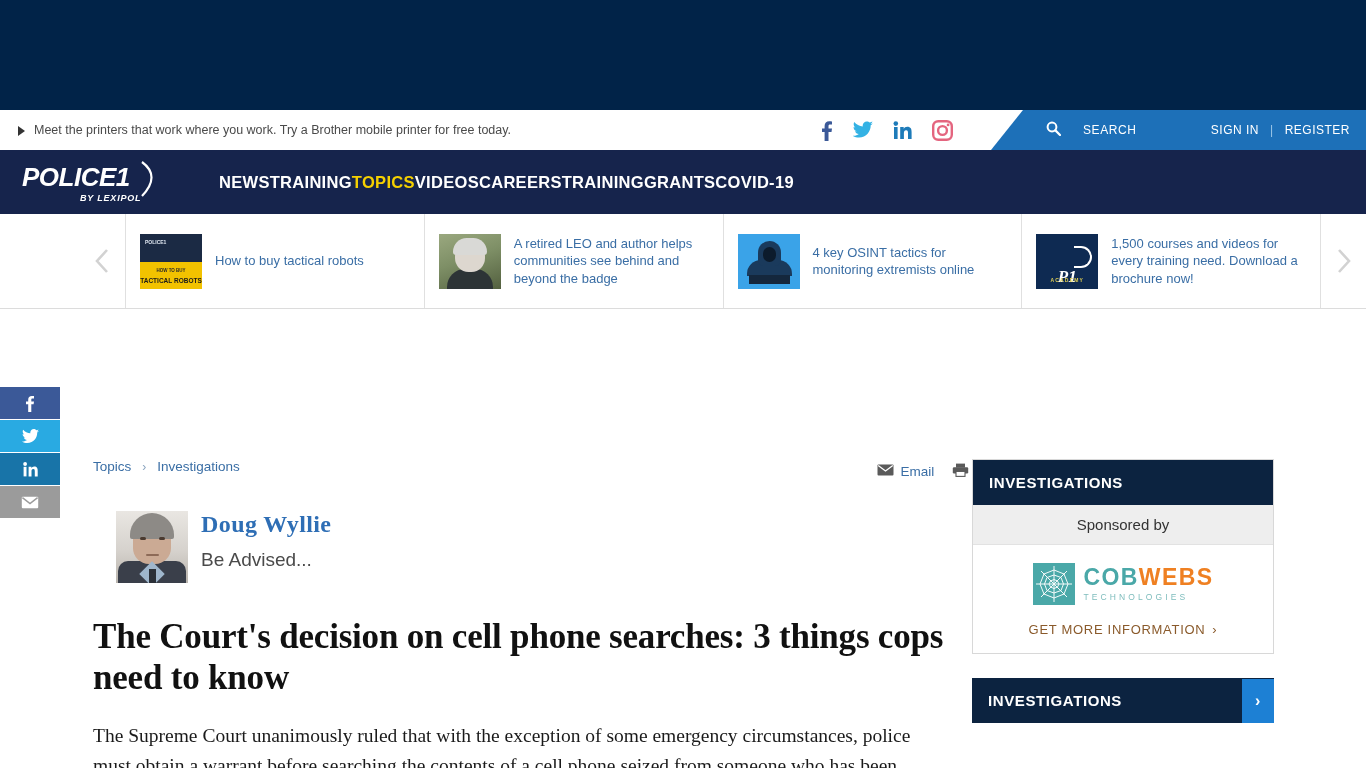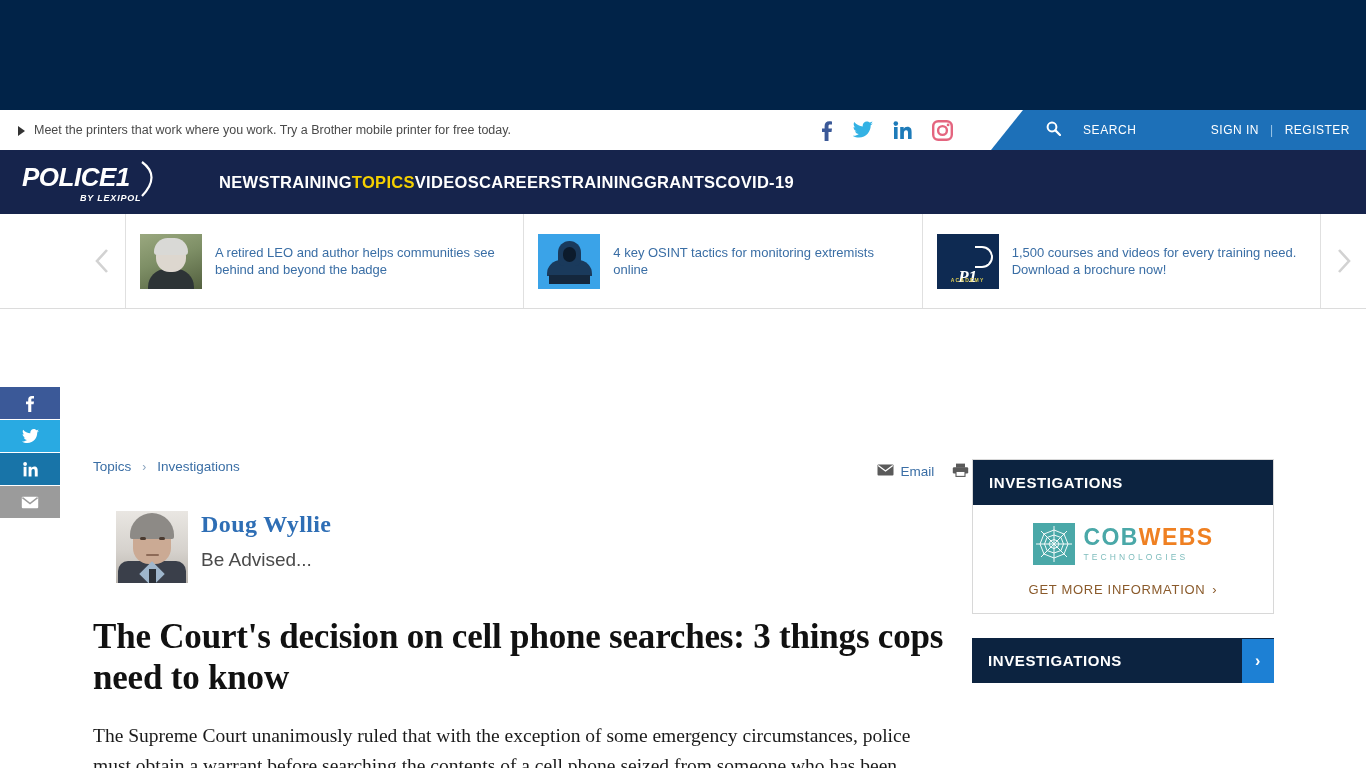--- a/index.html
+++ b/index.html
@@ -268,20 +268,29 @@
 </div>
 
 <div class="carousel">
   <div class="car-arrow left">
     <svg width="17" height="28" viewBox="0 0 17 28">
         <polyline points="13,3 3,14 13,25" fill="none" stroke="#d2d2d2" stroke-width="2.6"></polyline>
       </svg>
   </div>
   <div class="car-items">
 
+    <div class="car-item">
+      <div class="car-thumb thumb-robots">
+        <div class="p1">POLICE1</div>
+        <div class="band"></div>
+        <div class="t1">HOW TO BUY</div>
+        <div class="t2">TACTICAL ROBOTS</div>
+      </div>
+      <div class="car-title">How to buy tactical robots</div>
+    </div>
 
     <div class="car-item">
       <div class="car-thumb thumb-person">
         <div class="body"></div>
         <div class="head"></div>
         <div class="hair"></div>
       </div>
       <div class="car-title">A retired LEO and author helps communities see behind and beyond the badge</div>
     </div>
 
@@ -390,20 +399,21 @@
     <h1 class="headline">The Court's decision on cell phone searches: 3 things cops need to know</h1>
     <p class="summary">The Supreme Court unanimously ruled that with the exception of some emergency circumstances, police must obtain a warrant before searching the contents of a cell phone seized from someone who has been arrested.</p>
   </div>
 
   <div class="sidebar">
 
     <div class="widget">
       <div class="widget-head">
         <span>INVESTIGATIONS</span>
       </div>
+      <div class="sponsored-band">Sponsored by</div>
       <div class="sponsor-body">
         <div class="cob-logo">
           <div class="cob-mark">
             <svg width="42" height="42" viewBox="0 0 42 42">
               <rect width="42" height="42" fill="#4aa8a8"></rect>
               <g stroke="#ffffff" stroke-width="1" fill="none" opacity="0.95">
                 <line x1="21" y1="21" x2="21" y2="3"></line>
                   <line x1="21" y1="21" x2="34" y2="8"></line>
                 <line x1="21" y1="21" x2="39" y2="21"></line>
                   <line x1="21" y1="21" x2="34" y2="34"></line>

